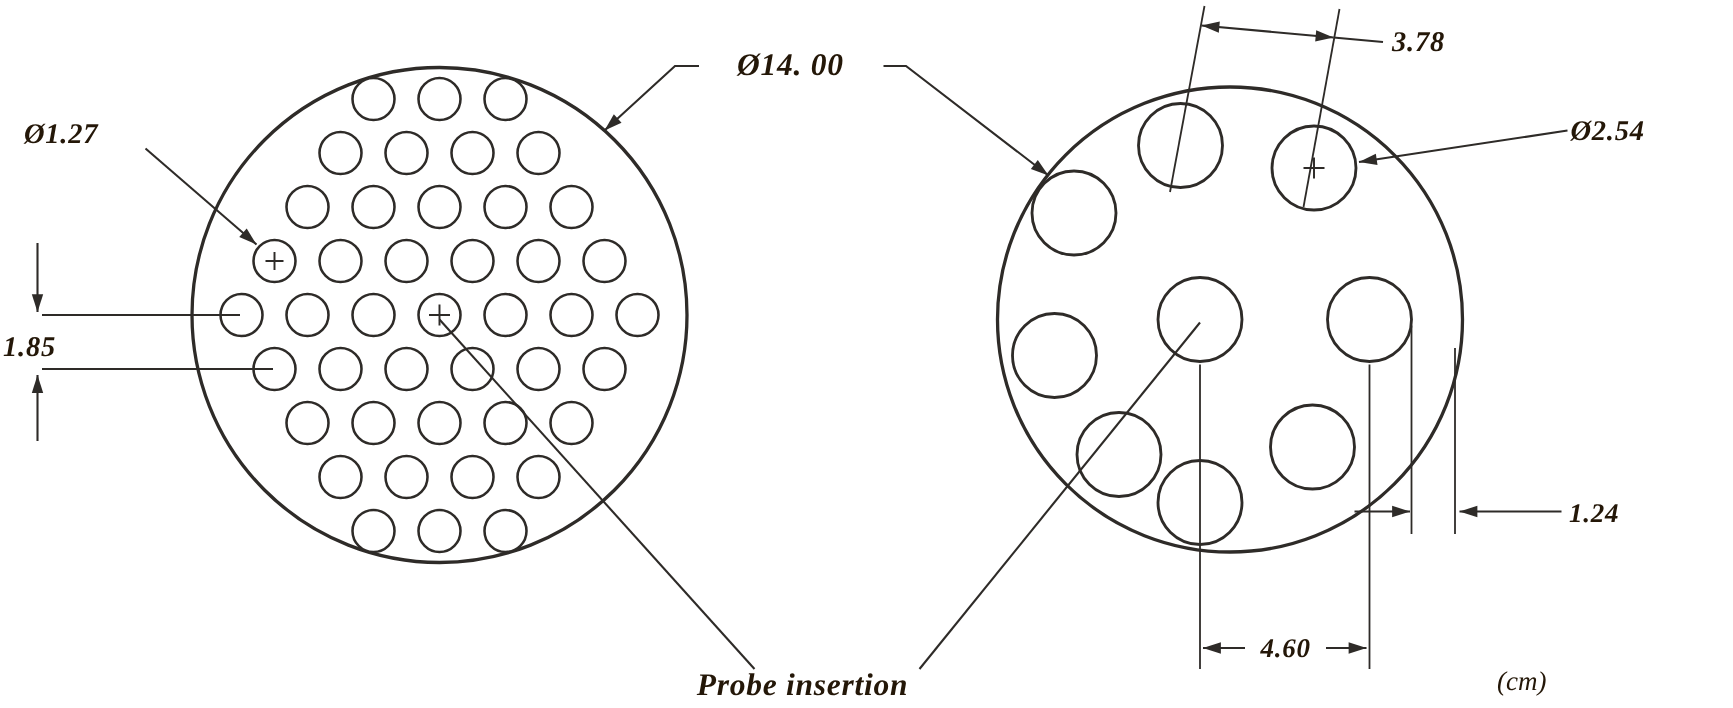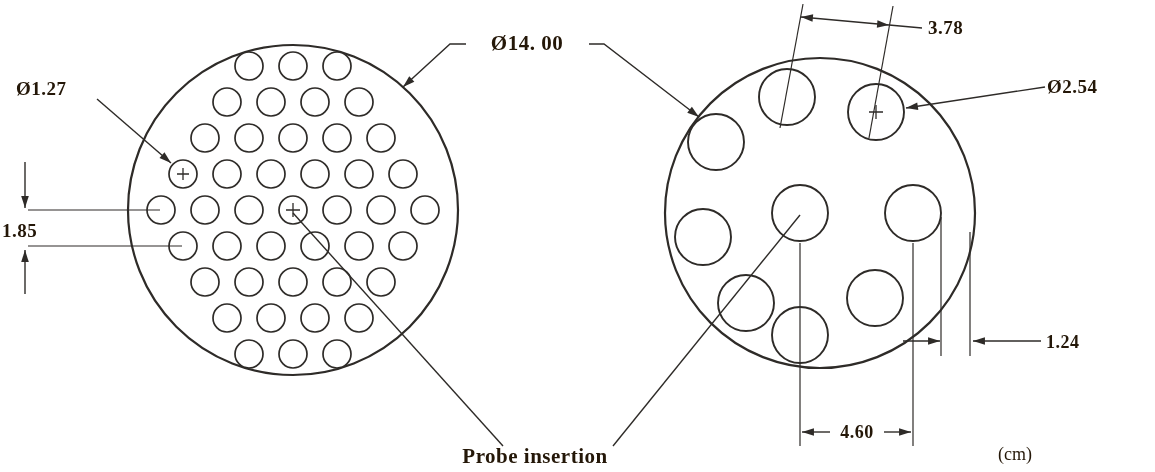--- a/index.html
+++ b/index.html
@@ -1,21 +1,21 @@
 <!DOCTYPE html>
 <html style="--ink: #2e2b28; --text: #241708; --bg: #ffffff;"><head>
 <meta charset="utf-8">
 <style>
   :root{
     --ink:#2e2b28;
     --text:#241708;
     --bg:#ffffff;
   }
   html,body{margin:0;padding:0;background:var(--bg);}
-  .figure-wrap{width:1155px;height:472px;background:var(--bg);overflow:hidden;}
+  .figure-wrap{width:1155px;height:472px;background:var(--bg);overflow:hidden;font-style:italic;}
   svg{display:block;}
   .outline{fill:#fff;stroke:var(--ink);stroke-width:2.2;}
   .hole{fill:#fff;stroke:var(--ink);stroke-width:1.7;}
   .bighole{fill:#fff;stroke:var(--ink);stroke-width:1.9;}
   .dim{stroke:var(--ink);stroke-width:1.4;fill:none;}
   .ext{stroke:var(--ink);stroke-width:1.2;fill:none;}
   .cross{stroke:var(--ink);stroke-width:1.3;fill:none;}
   .lbl{font-family:"Liberation Serif",serif;font-weight:bold;font-size:19px;fill:var(--text);letter-spacing:0.5px;}
   .big{font-size:21px;}
   .sm{font-size:18px;}

